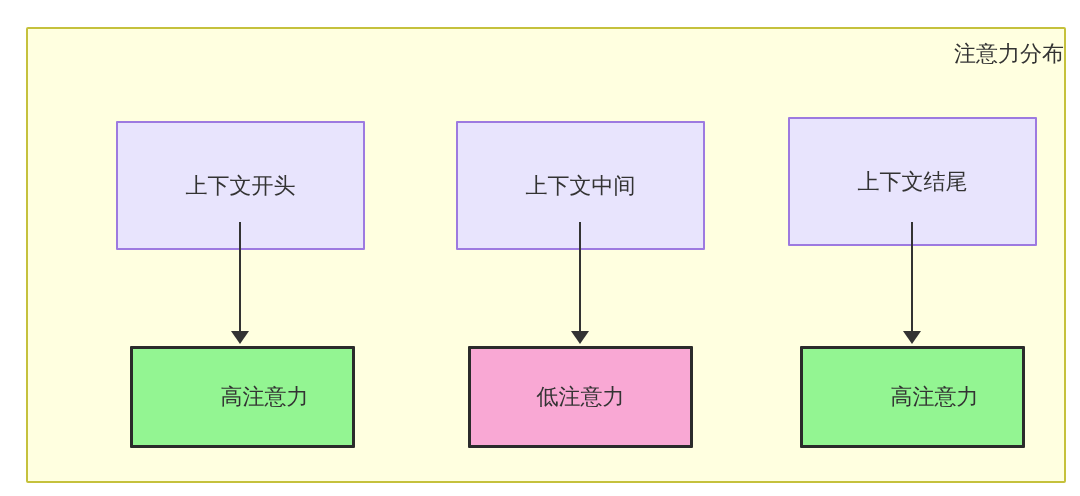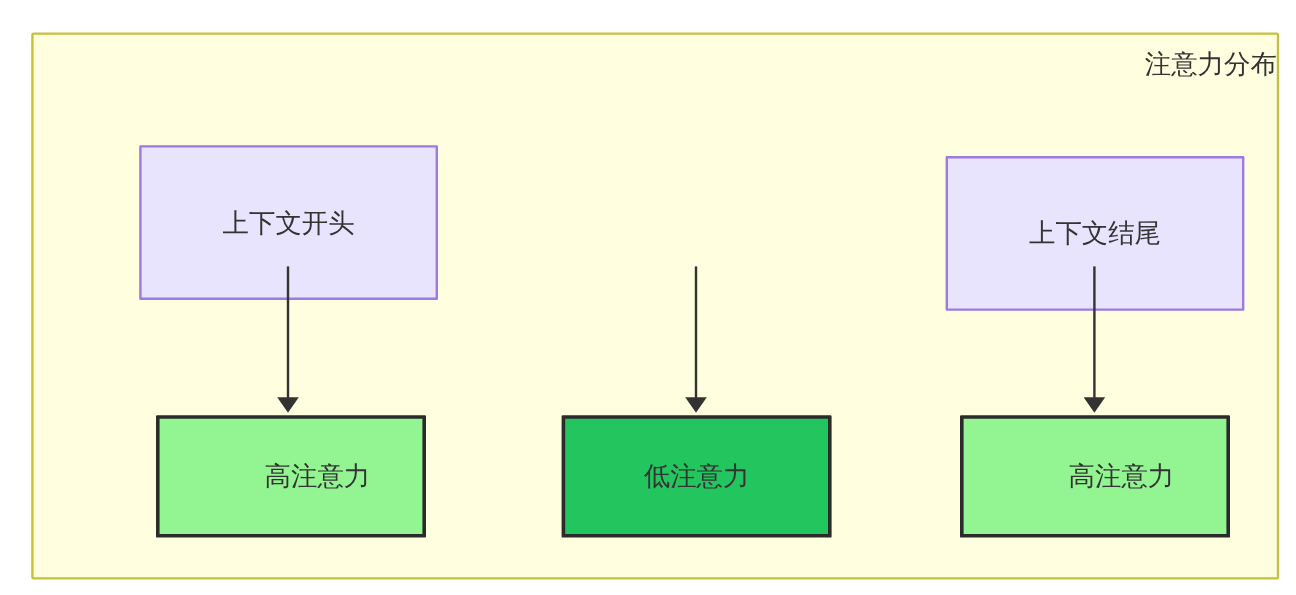--- a/index.html
+++ b/index.html
@@ -60,41 +60,41 @@
     justify-content: center;
   }
   .node-context .node-label {
     font-size: 22px;
     color: #333333;
     white-space: nowrap;
   }
 
   #ctx-start { left: 88px;  top: 92px; }
   #ctx-mid   { left: 428px; top: 92px; }
-  #ctx-end   { left: 760px; top: 101px; }
+  #ctx-end   { left: 760px; top: 88px; }
 
   
   .node-attention {
     position: absolute;
     box-sizing: border-box;
     width: 225px;
     height: 102px;
     border: 3px solid #2b2b2b;
     border-radius: 1px;
     display: flex;
     align-items: center;
     justify-content: center;
   }
   .node-attention .node-label {
     font-size: 22px;
     color: #333333;
     white-space: nowrap;
   }
   .fill-high { background: #93f592; padding-left: 44px; }
-  .fill-low  { background: #22c55e; font-family: Liberation Serif, serif; }
+  .fill-low  { background: #f9a8d4; font-family: Liberation Serif, serif; }
 
   #att-start { left: 102px; top: 317px; }
   #att-mid   { left: 440px; top: 317px; }
   #att-end   { left: 772px; top: 317px; }
 
   
   .edge {
     position: absolute;
     width: 2px;
     background: #333333;
@@ -121,20 +121,23 @@
 <div id="canvas">
 
   <div class="cluster">
 
     <div class="cluster-title">注意力分布</div>
 
     <div class="node-context" id="ctx-start">
       <span class="node-label">上下文开头</span>
     </div>
 
+    <div class="node-context" id="ctx-mid">
+      <span class="node-label">上下文中间</span>
+    </div>
 
     <div class="node-context" id="ctx-end">
       <span class="node-label">上下文结尾</span>
     </div>
 
     <div class="edge" id="edge-1"></div>
     <div class="arrowhead" id="head-1"></div>
 
     <div class="edge" id="edge-2"></div>
     <div class="arrowhead" id="head-2"></div>

